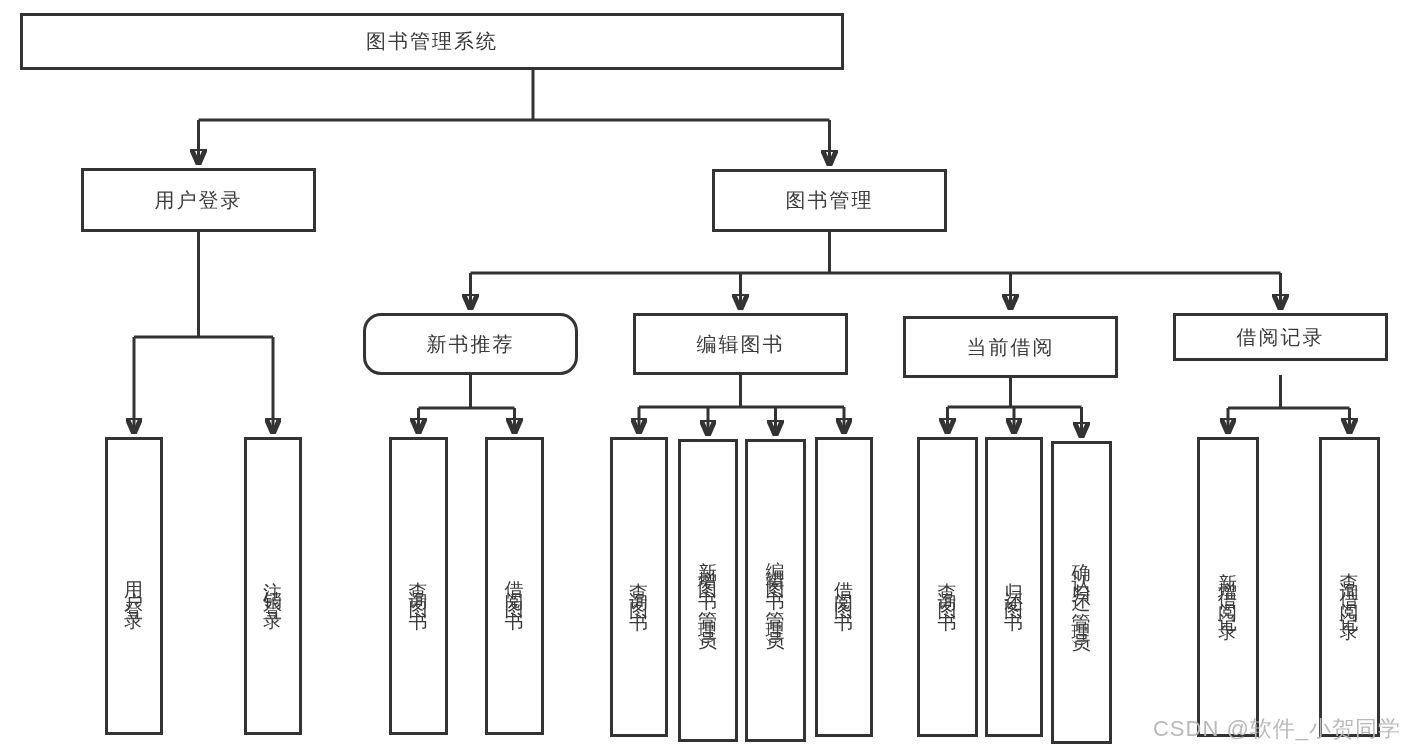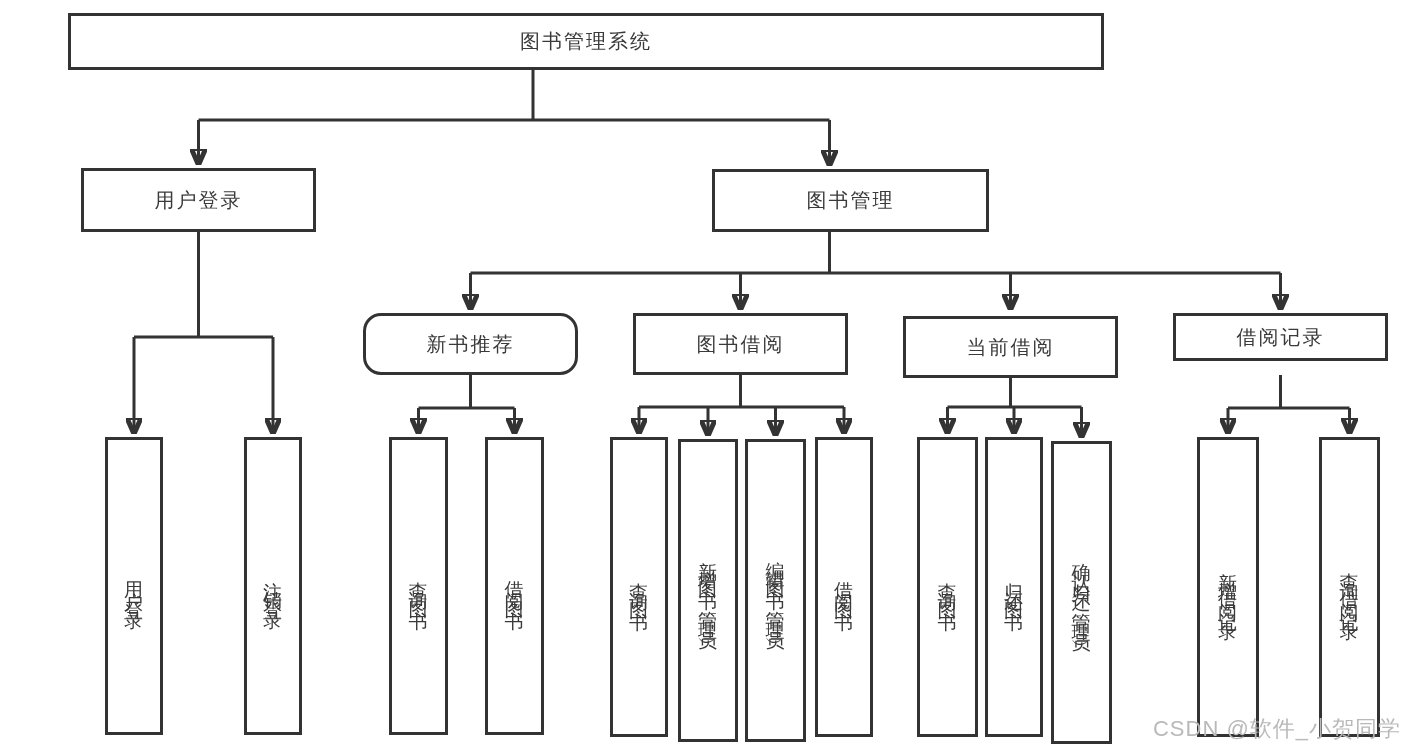--- a/index.html
+++ b/index.html
@@ -101,36 +101,36 @@
     <path d="M947.5,407 V434" marker-end="url(#arrow)"></path>
     <path d="M1014,407 V434" marker-end="url(#arrow)"></path>
     <path d="M1081.5,407 V438" marker-end="url(#arrow)"></path>
 
     <path d="M1280.5,375 V408"></path>
     <path d="M1228,408 H1349.5"></path>
     <path d="M1228,408 V434" marker-end="url(#arrow)"></path>
     <path d="M1349.5,408 V434" marker-end="url(#arrow)"></path>
   </svg>
 
-  <div class="node hbox" style="left:20px;top:13px;width:1036px;height:57px;margin-left:48px;">
+  <div class="node hbox" style="left:20px;top:13px;width:824px;height:57px;">
     <span>图书管理系统</span>
   </div>
 
   <div class="node hbox" style="left:81px;top:168px;width:235px;height:64px;">
     <span>用户登录</span>
   </div>
-  <div class="node hbox" style="left:712px;top:169px;width:277px;height:63px;">
+  <div class="node hbox" style="left:712px;top:169px;width:235px;height:63px;">
     <span>图书管理</span>
   </div>
 
   <div class="node hbox" style="left:363px;top:313px;width:215px;height:62px;border-radius:18px;">
     <span>新书推荐</span>
   </div>
   <div class="node hbox" style="left:633px;top:313px;width:215px;height:62px;">
-    <span>图书借阅</span>
+    <span>编辑图书</span>
   </div>
   <div class="node hbox" style="left:903px;top:316px;width:215px;height:62px;">
     <span>当前借阅</span>
   </div>
   <div class="node hbox" style="left:1173px;top:313px;width:215px;height:48px;">
     <span>借阅记录</span>
   </div>
 
   <div class="node vbox" style="left:105px;top:437px;width:58px;height:298px;">
     <span>用户登录</span>

